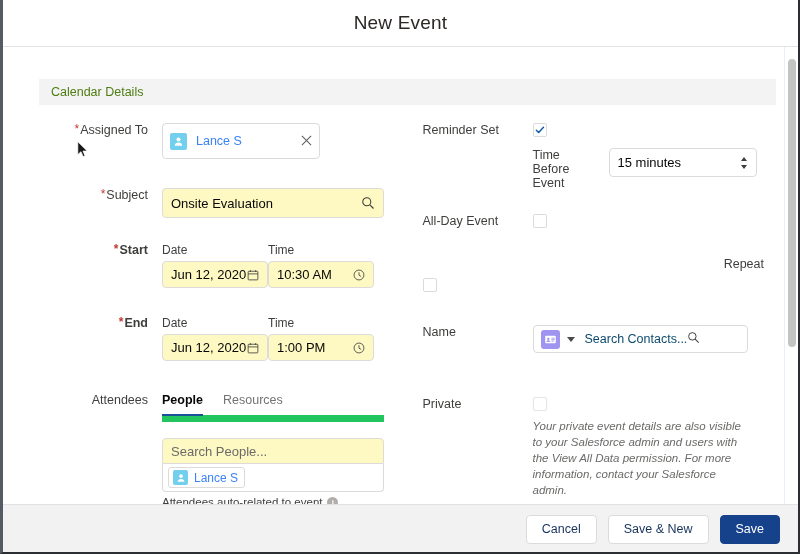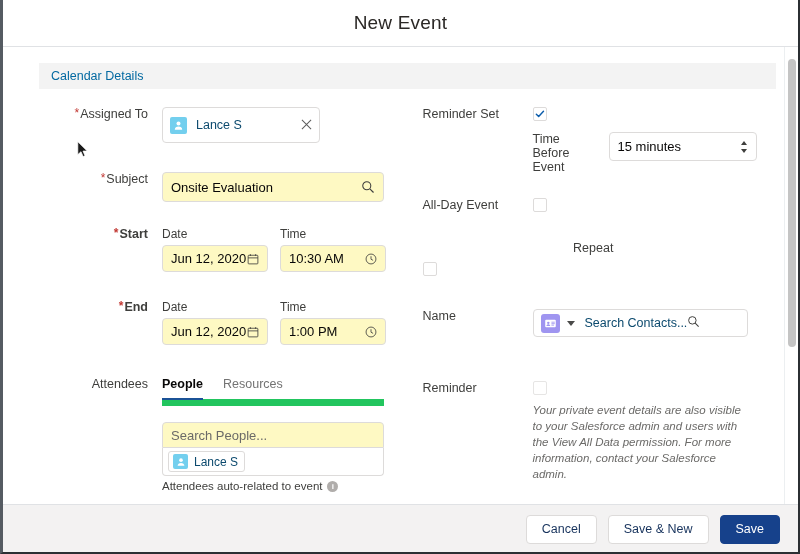--- a/index.html
+++ b/index.html
@@ -31,26 +31,26 @@
   }
   
   .modal-body {
     position: relative;
     height: 457px;
     padding: 0;
     background: #fff;
     overflow: hidden;
   }
   .section-band {
-    margin: 16px 22px 0 36px;
+    margin: 32px 22px 0 36px;
     background: #f3f3f3;
     height: 26px;
     display: flex; align-items: center;
     padding-left: 12px;
-    font-size: 12.5px; color: #0369a1;
+    font-size: 12.5px; color: #4d7c0f;
   }
   .form-grid {
     display: flex;
     padding: 0 20px 0 36px;
   }
   .col { width: 50%; position: relative; }
   .col-left { padding-right: 10px; }
   .col-right { padding-left: 14px; }
 
   .row { display: flex; align-items: flex-start; }
@@ -76,25 +76,25 @@
 
   
   .pill-box {
     border: 1px solid #dddbda; border-radius: 4px; background: #fff;
     width: 158px; height: 36px; display: flex; align-items: center; padding: 0 7px;
   }
   .avatar {
     width: 17px; height: 17px; border-radius: 2px; background: #73cfee;
     display: flex; align-items: center; justify-content: center; flex: 0 0 auto;
   }
-  .pill-text { font-size: 12.5px; color: #0c4a6e; margin-left: 9px; }
+  .pill-text { font-size: 12.5px; color: #3b82f6; margin-left: 9px; }
   .pill-x { margin-left: auto; color: #6b6a68; font-size: 13px; line-height: 1; }
 
   
-  .dt-group { display: flex; gap: 12px; }
+  .dt-group { display: flex; gap: 0; }
   .dt-col .sub-label { font-size: 12px; color: #3e3e3c; margin-bottom: 4px; }
   .dt-date { width: 106px; }
   .dt-time { width: 106px; }
 
   
   .cbox {
     width: 14px; height: 14px; border: 1px solid #dddbda; border-radius: 2px;
     background: #fff; display: flex; align-items: center; justify-content: center;
     flex: 0 0 auto;
   }
@@ -342,21 +342,21 @@
             </span>
           </div>
         </div>
 
         <div class="row" style="margin-top:24px;">
           <div class="field-label">All-Day Event</div>
           <div class="cbox"></div>
         </div>
 
         <div style="margin-top:28px;">
-          <div class="field-label" style="text-align:center;width:auto;">Repeat</div>
+          <div class="field-label" style="text-align:right;width:auto;">Repeat</div>
           <div class="cbox" style="margin-top:6px;"></div>
         </div>
 
         <div class="row" style="margin-top:33px;">
           <div class="field-label">Name</div>
           <div class="lookup">
             <span class="obj-icon">
               <svg width="13" height="13" viewBox="0 0 16 16">
                   <rect x="1.5" y="3.5" width="13" height="9" rx="1.2" fill="#fff"></rect>
                   <circle cx="5.3" cy="7.2" r="1.5" fill="#9f95f0"></circle>
@@ -369,21 +369,21 @@
             <span class="icon-right">
               <svg width="13" height="13" viewBox="0 0 16 16">
                   <circle cx="6.6" cy="6.6" r="4.6" stroke="#3e3e3c" stroke-width="1.2" fill="none"></circle>
                   <path d="M10.1 10.1 L14.3 14.3" stroke="#3e3e3c" stroke-width="1.3"></path>
                 </svg>
             </span>
           </div>
         </div>
 
         <div class="row" style="margin-top:44px;">
-          <div class="field-label">Reminder</div>
+          <div class="field-label">Private</div>
           <div>
             <div class="cbox faded"></div>
             <div class="private-note">Your private event details are also visible to your Salesforce admin and users with the View All Data permission. For more information, contact your Salesforce admin.</div>
           </div>
         </div>
 
       </div>
     </div>
 
     <div class="scroll-track">

